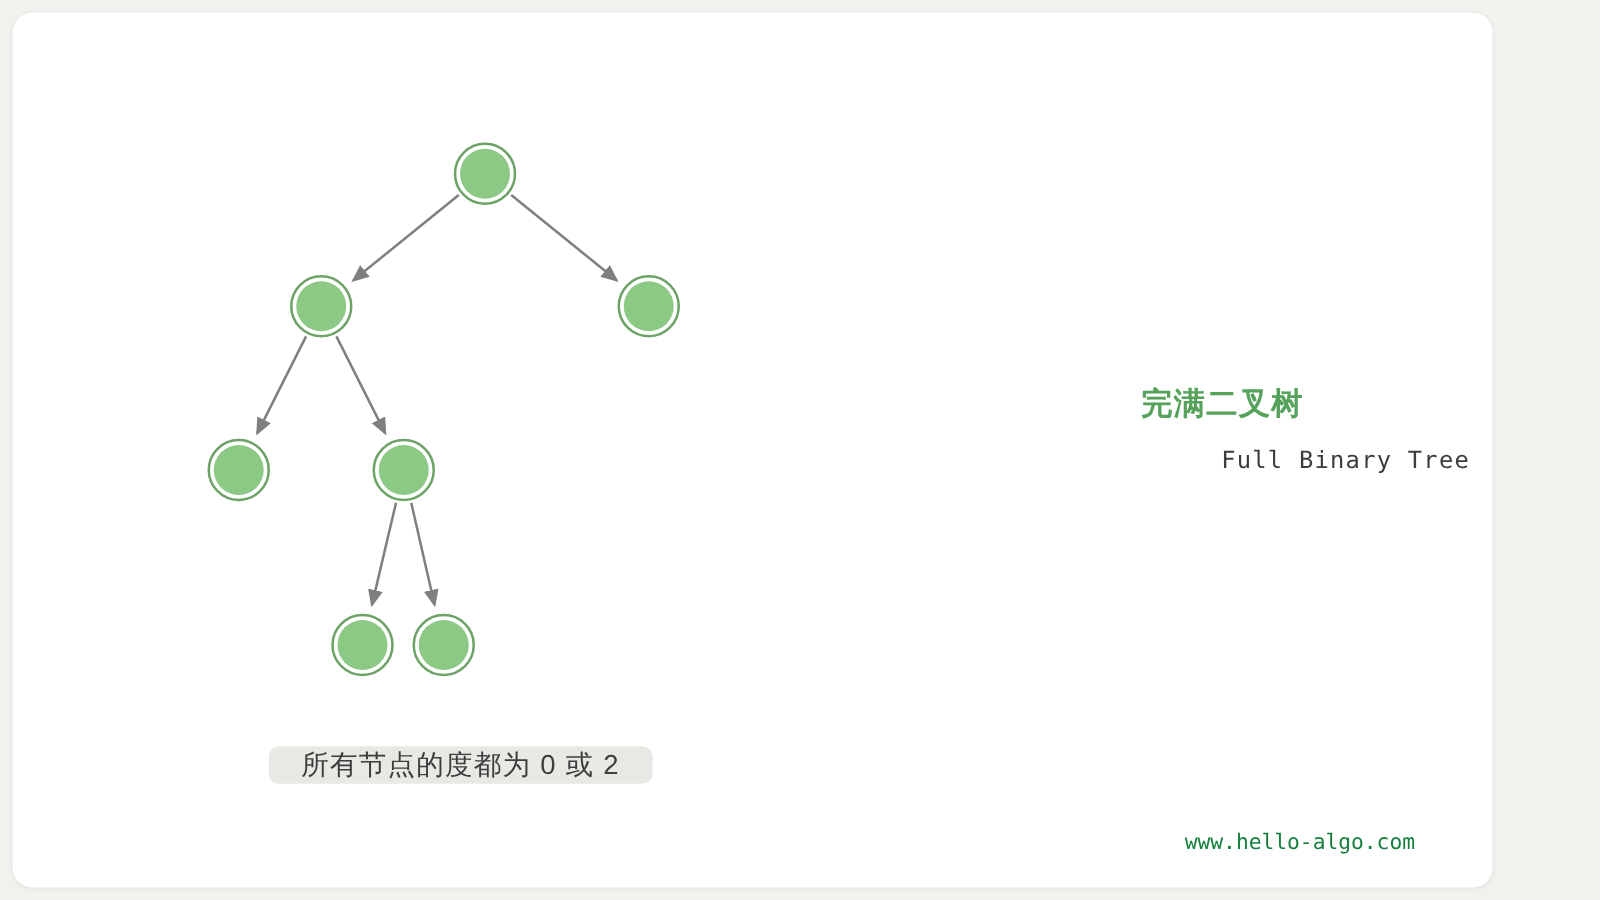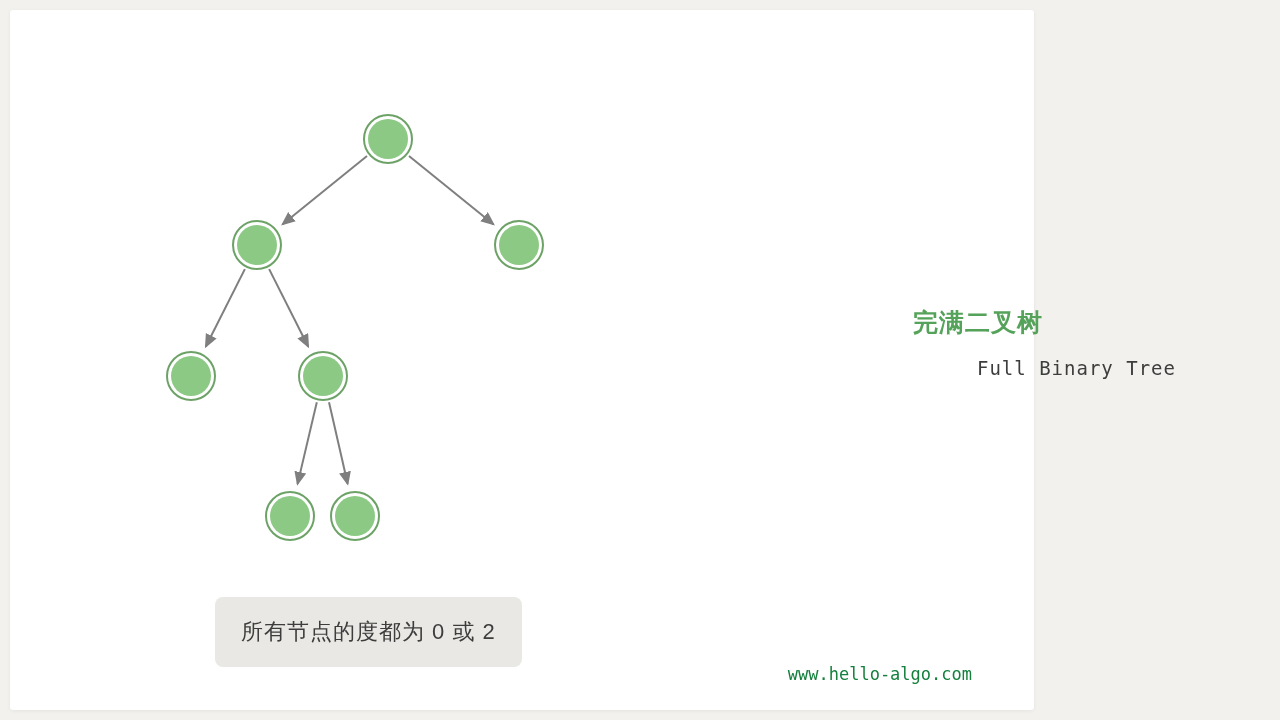--- a/index.html
+++ b/index.html
@@ -5,23 +5,23 @@
   * { margin: 0; padding: 0; box-sizing: border-box; }
   html, body {
     width: 1280px; height: 720px;
     background: #f2f1ed;
     font-family: "Liberation Sans", "DejaVu Sans", sans-serif;
     overflow: hidden;
   }
   .card {
     position: absolute;
     left: 10px; top: 10px;
-    width: 1024px; height: 700px;
+    width: 1184px; height: 700px;
     background: #ffffff;
-    border-radius: 3px;
+    border-radius: 16px;
     box-shadow: 0 1px 4px rgba(0,0,0,0.06);
   }
   .diagram-svg {
     position: absolute;
     left: 0; top: 0;
     width: 1280px; height: 720px;
     pointer-events: none;
   }
   .side-panel {
     position: absolute;
@@ -41,21 +41,21 @@
     color: #3d3d3d;
     font-family: "DejaVu Sans Mono", "Liberation Mono", monospace;
     letter-spacing: 1px;
     text-align: right;
   }
   .caption-box {
     position: absolute;
     left: 205px; top: 587px;
     background: #e9e8e4;
     border-radius: 8px;
-    padding: 20px 26px;
+    padding: 0 26px;
     font-size: 22px;
     color: #3d3d3d;
     letter-spacing: 1px;
     white-space: nowrap;
   }
   .watermark {
     position: absolute;
     right: 62px; bottom: 26px;
     font-size: 17px;
     color: #15803d;

